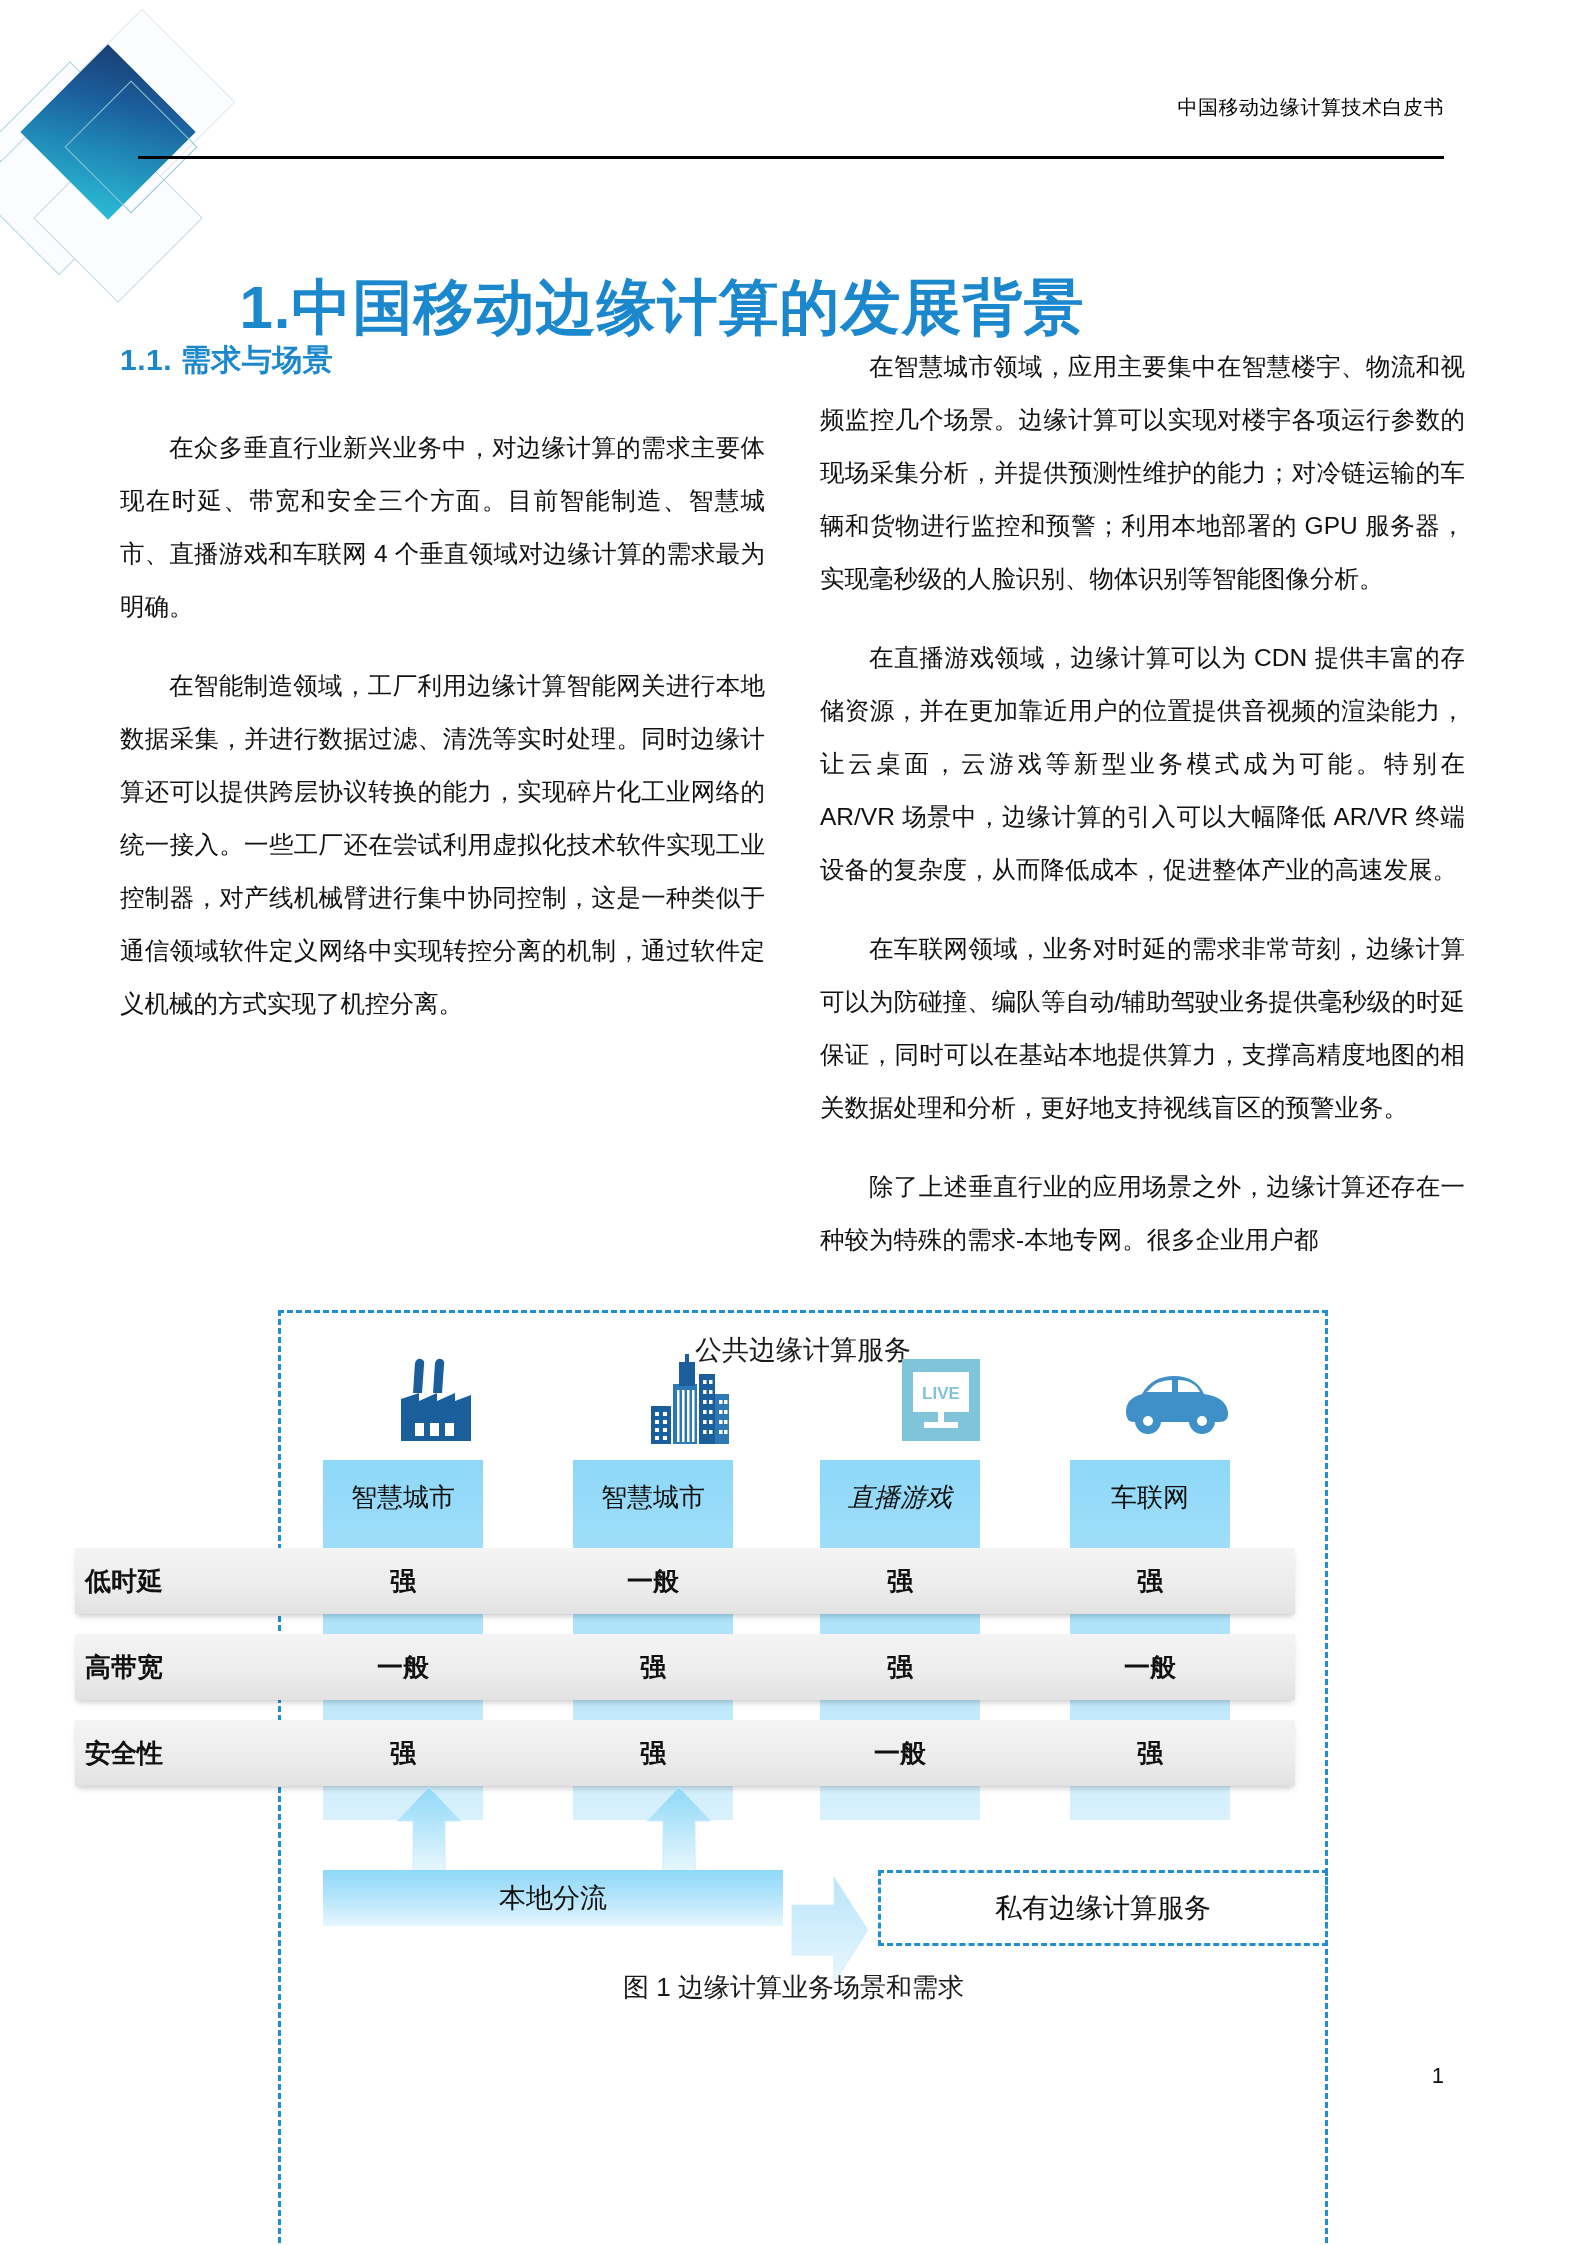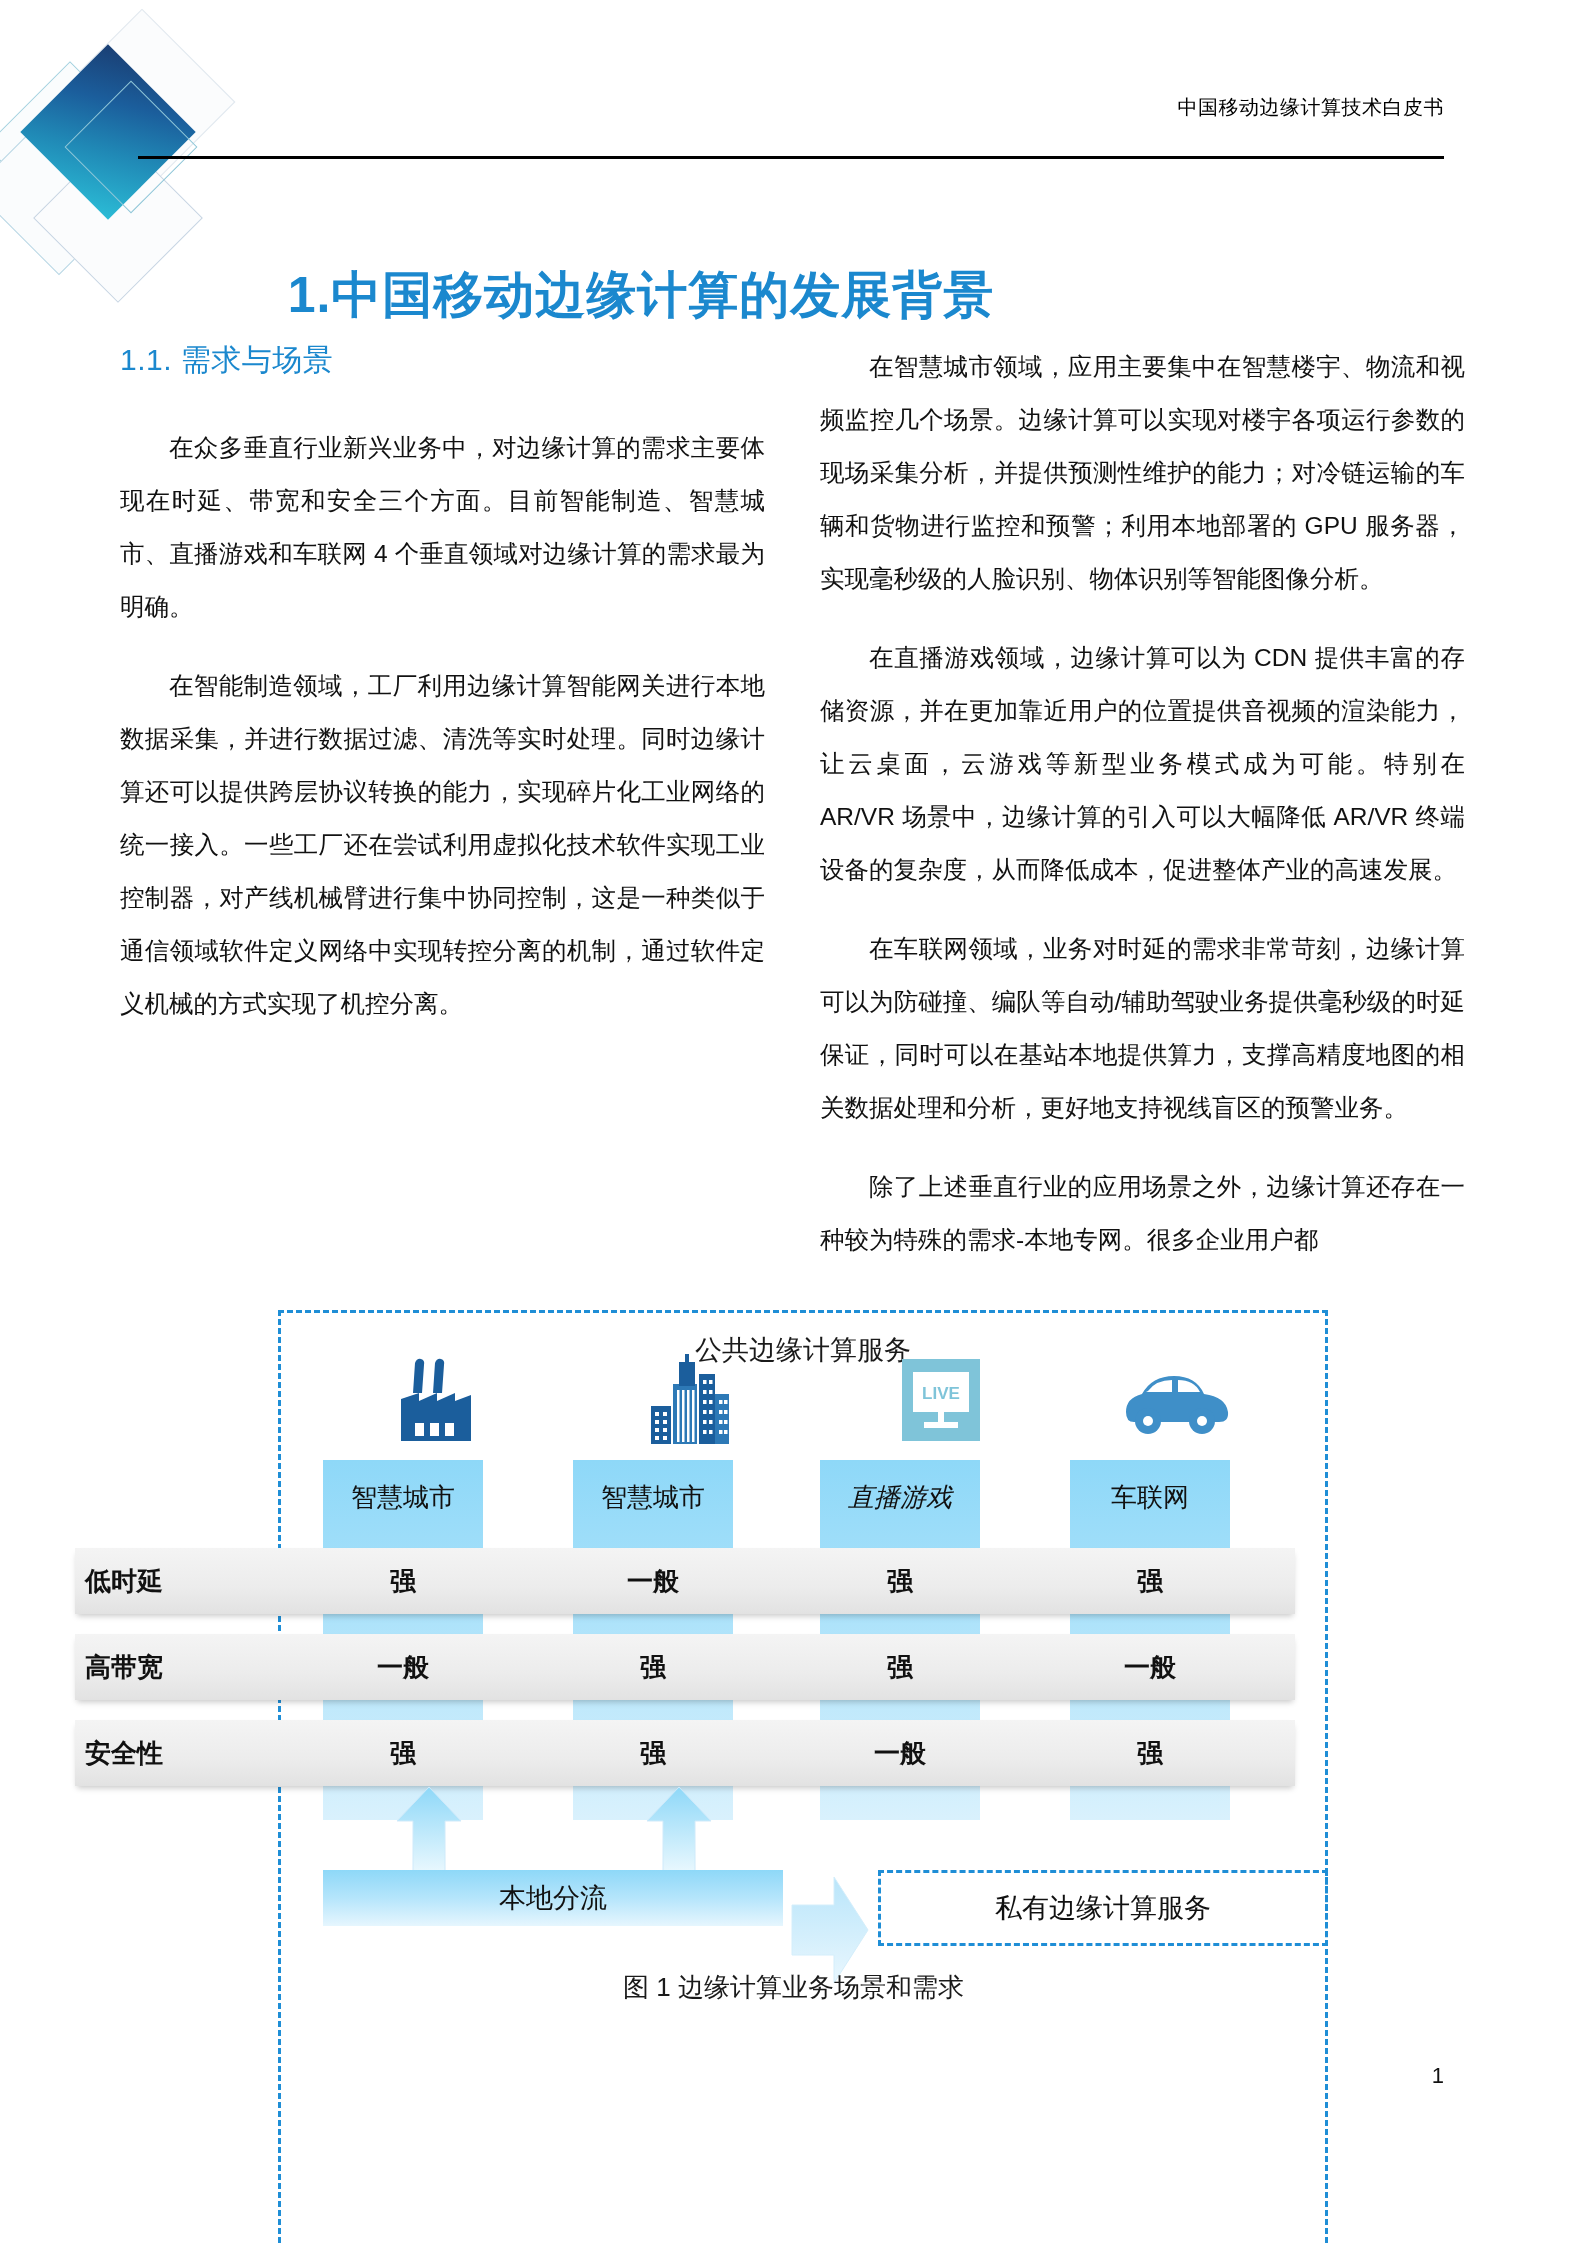--- a/index.html
+++ b/index.html
@@ -24,30 +24,30 @@
 
   #headrule{position:absolute;left:138px;top:156px;width:1306px;height:3px;background:#000;}
 
   #header-title{
     position:absolute;right:143px;top:94px;
     font-size:20px;color:#000;letter-spacing:.5px;white-space:nowrap;
   }
 
   #page-title{
     position:absolute;left:0;top:228px;width:1282px;text-align:center;
-    font-size:50px;font-weight:bold;color:#1b88ce;letter-spacing:1px;
+    font-size:60px;font-weight:bold;color:#1b88ce;letter-spacing:1px;padding-left:21px;
   }
 
   
   .col{position:absolute;top:340px;width:645px;}
   #col-left{left:120px;}
   #col-right{left:820px;}
 
   h2.sub{
-    margin:0 0 40px 0;font-size:30px;font-weight:normal;color:#1b88ce;letter-spacing:.5px;
+    margin:0 0 40px 0;font-size:30px;font-weight:bold;color:#1b88ce;letter-spacing:.5px;
   }
   p.body{
     margin:0 0 26px 0;
     font-size:24.5px;line-height:53px;color:#111;
     text-align:justify;text-justify:inter-ideograph;
     text-indent:2em;letter-spacing:0px;
   }
   #col-right p.body:first-child{margin-top:0;}
 
   

